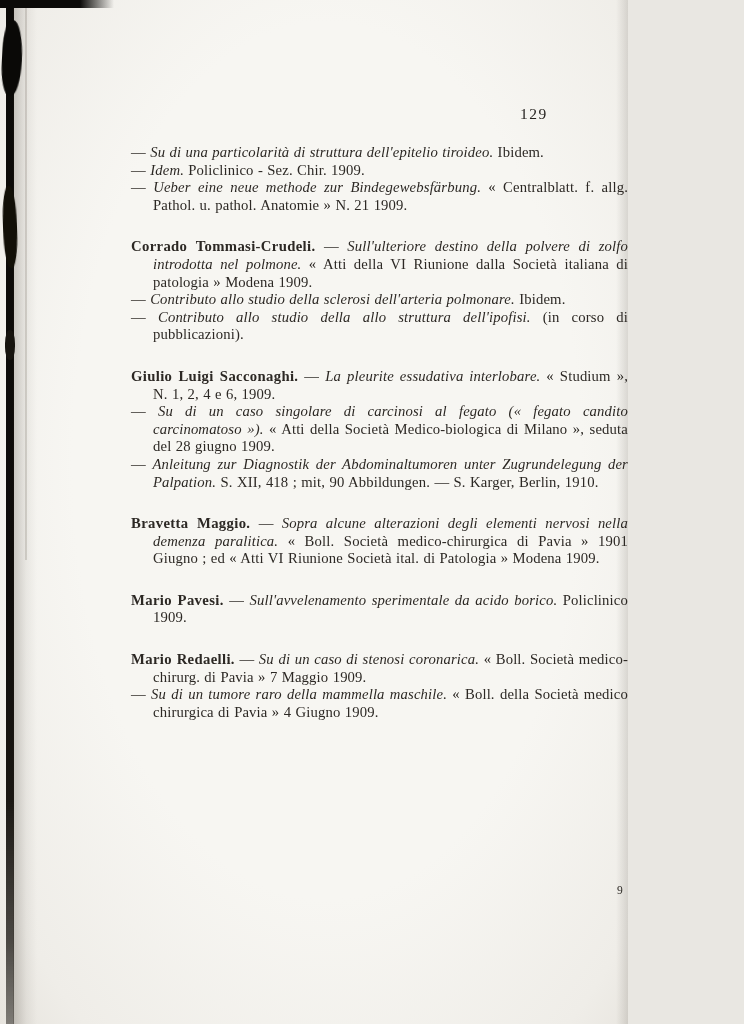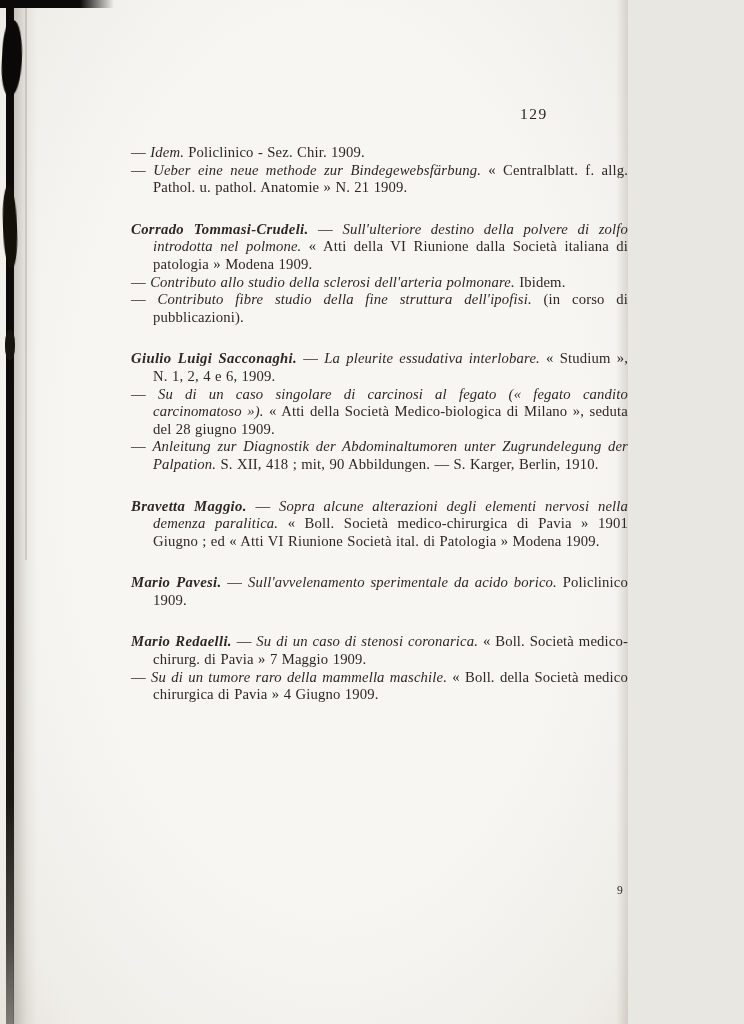--- a/index.html
+++ b/index.html
@@ -99,21 +99,21 @@
   .group { margin: 0 0 24px 0; }
   .group:last-child { margin-bottom: 0; }
   .entry {
     margin: 0;
     padding-left: 22px;
     text-indent: -22px;
     text-align: justify;
   }
   .seg-roman  { font-style: normal; }
   .seg-italic { font-style: italic; }
-  .seg-bold   { font-weight: bold; letter-spacing: .35px; font-style: italic; }
+  .seg-bold   { font-weight: bold; letter-spacing: .35px; }
 </style>
 </head>
 <body>
 
 <div class="page">
 
   <div class="artifact binding-bar"></div>
   <div class="artifact binding-shadow"></div>
   <div class="artifact crease-line"></div>
   <div class="artifact blob-a"></div>
@@ -132,27 +132,28 @@
   <div class="speck" style="left:735px; top:144px; width:4px; height:8px;  transform:rotate(-20deg);"></div>
   <div class="speck" style="left:727px; top:170px; width:6px; height:5px;  transform:rotate(25deg);"></div>
   <div class="speck" style="left:732px; top:198px; width:5px; height:9px;  transform:rotate(12deg);"></div>
   <div class="speck" style="left:724px; top:228px; width:7px; height:6px;  transform:rotate(-30deg);"></div>
   <div class="speck" style="left:731px; top:254px; width:4px; height:7px;"></div>
 
   <div class="page-number">129</div>
 
   <div class="bibliography">
       <div class="group">
+        <p class="entry"><span class="seg-roman">— </span><span class="seg-italic">Su di una particolarità di struttura dell'epitelio tiroideo.</span><span class="seg-roman"> Ibidem.</span></p>
         <p class="entry"><span class="seg-roman">— </span><span class="seg-italic">Idem.</span><span class="seg-roman"> Policlinico - Sez. Chir. 1909.</span></p>
         <p class="entry"><span class="seg-roman">— </span><span class="seg-italic">Ueber eine neue methode zur Bindegewebsfärbung.</span><span class="seg-roman"> « Centralblatt. f. allg. Pathol. u. pathol. Anatomie » N. 21 1909.</span></p>
       </div>
       <div class="group">
         <p class="entry"><span class="seg-bold">Corrado Tommasi-Crudeli.</span><span class="seg-roman"> — </span><span class="seg-italic">Sull'ulteriore destino della polvere di zolfo introdotta nel polmone.</span><span class="seg-roman"> « Atti della VI Riunione dalla Società italiana di patologia » Modena 1909.</span></p>
         <p class="entry"><span class="seg-roman">— </span><span class="seg-italic">Contributo allo studio della sclerosi dell'arteria polmonare.</span><span class="seg-roman"> Ibidem.</span></p>
-        <p class="entry"><span class="seg-roman">— </span><span class="seg-italic">Contributo fibre studio della fine struttura dell'ipofisi.</span><span class="seg-roman"> (in corso di pubblicazioni).</span></p>
+        <p class="entry"><span class="seg-roman">— </span><span class="seg-italic">Contributo allo studio della allo struttura dell'ipofisi.</span><span class="seg-roman"> (in corso di pubblicazioni).</span></p>
       </div>
       <div class="group">
         <p class="entry"><span class="seg-bold">Giulio Luigi Sacconaghi.</span><span class="seg-roman"> — </span><span class="seg-italic">La pleurite essudativa interlobare.</span><span class="seg-roman"> « Studium », N. 1, 2, 4 e 6, 1909.</span></p>
         <p class="entry"><span class="seg-roman">— </span><span class="seg-italic">Su di un caso singolare di carcinosi al fegato (« fegato candito carcinomatoso »).</span><span class="seg-roman"> « Atti della Società Medico-biologica di Milano », seduta del 28 giugno 1909.</span></p>
         <p class="entry"><span class="seg-roman">— </span><span class="seg-italic">Anleitung zur Diagnostik der Abdominaltumoren unter Zugrundelegung der Palpation.</span><span class="seg-roman"> S. XII, 418 ; mit, 90 Abbildungen. — S. Karger, Berlin, 1910.</span></p>
       </div>
       <div class="group">
         <p class="entry"><span class="seg-bold">Bravetta Maggio.</span><span class="seg-roman"> — </span><span class="seg-italic">Sopra alcune alterazioni degli elementi nervosi nella demenza paralitica.</span><span class="seg-roman"> « Boll. Società medico-chirurgica di Pavia » 1901 Giugno ; ed « Atti VI Riunione Società ital. di Patologia » Modena 1909.</span></p>
       </div>
       <div class="group">

